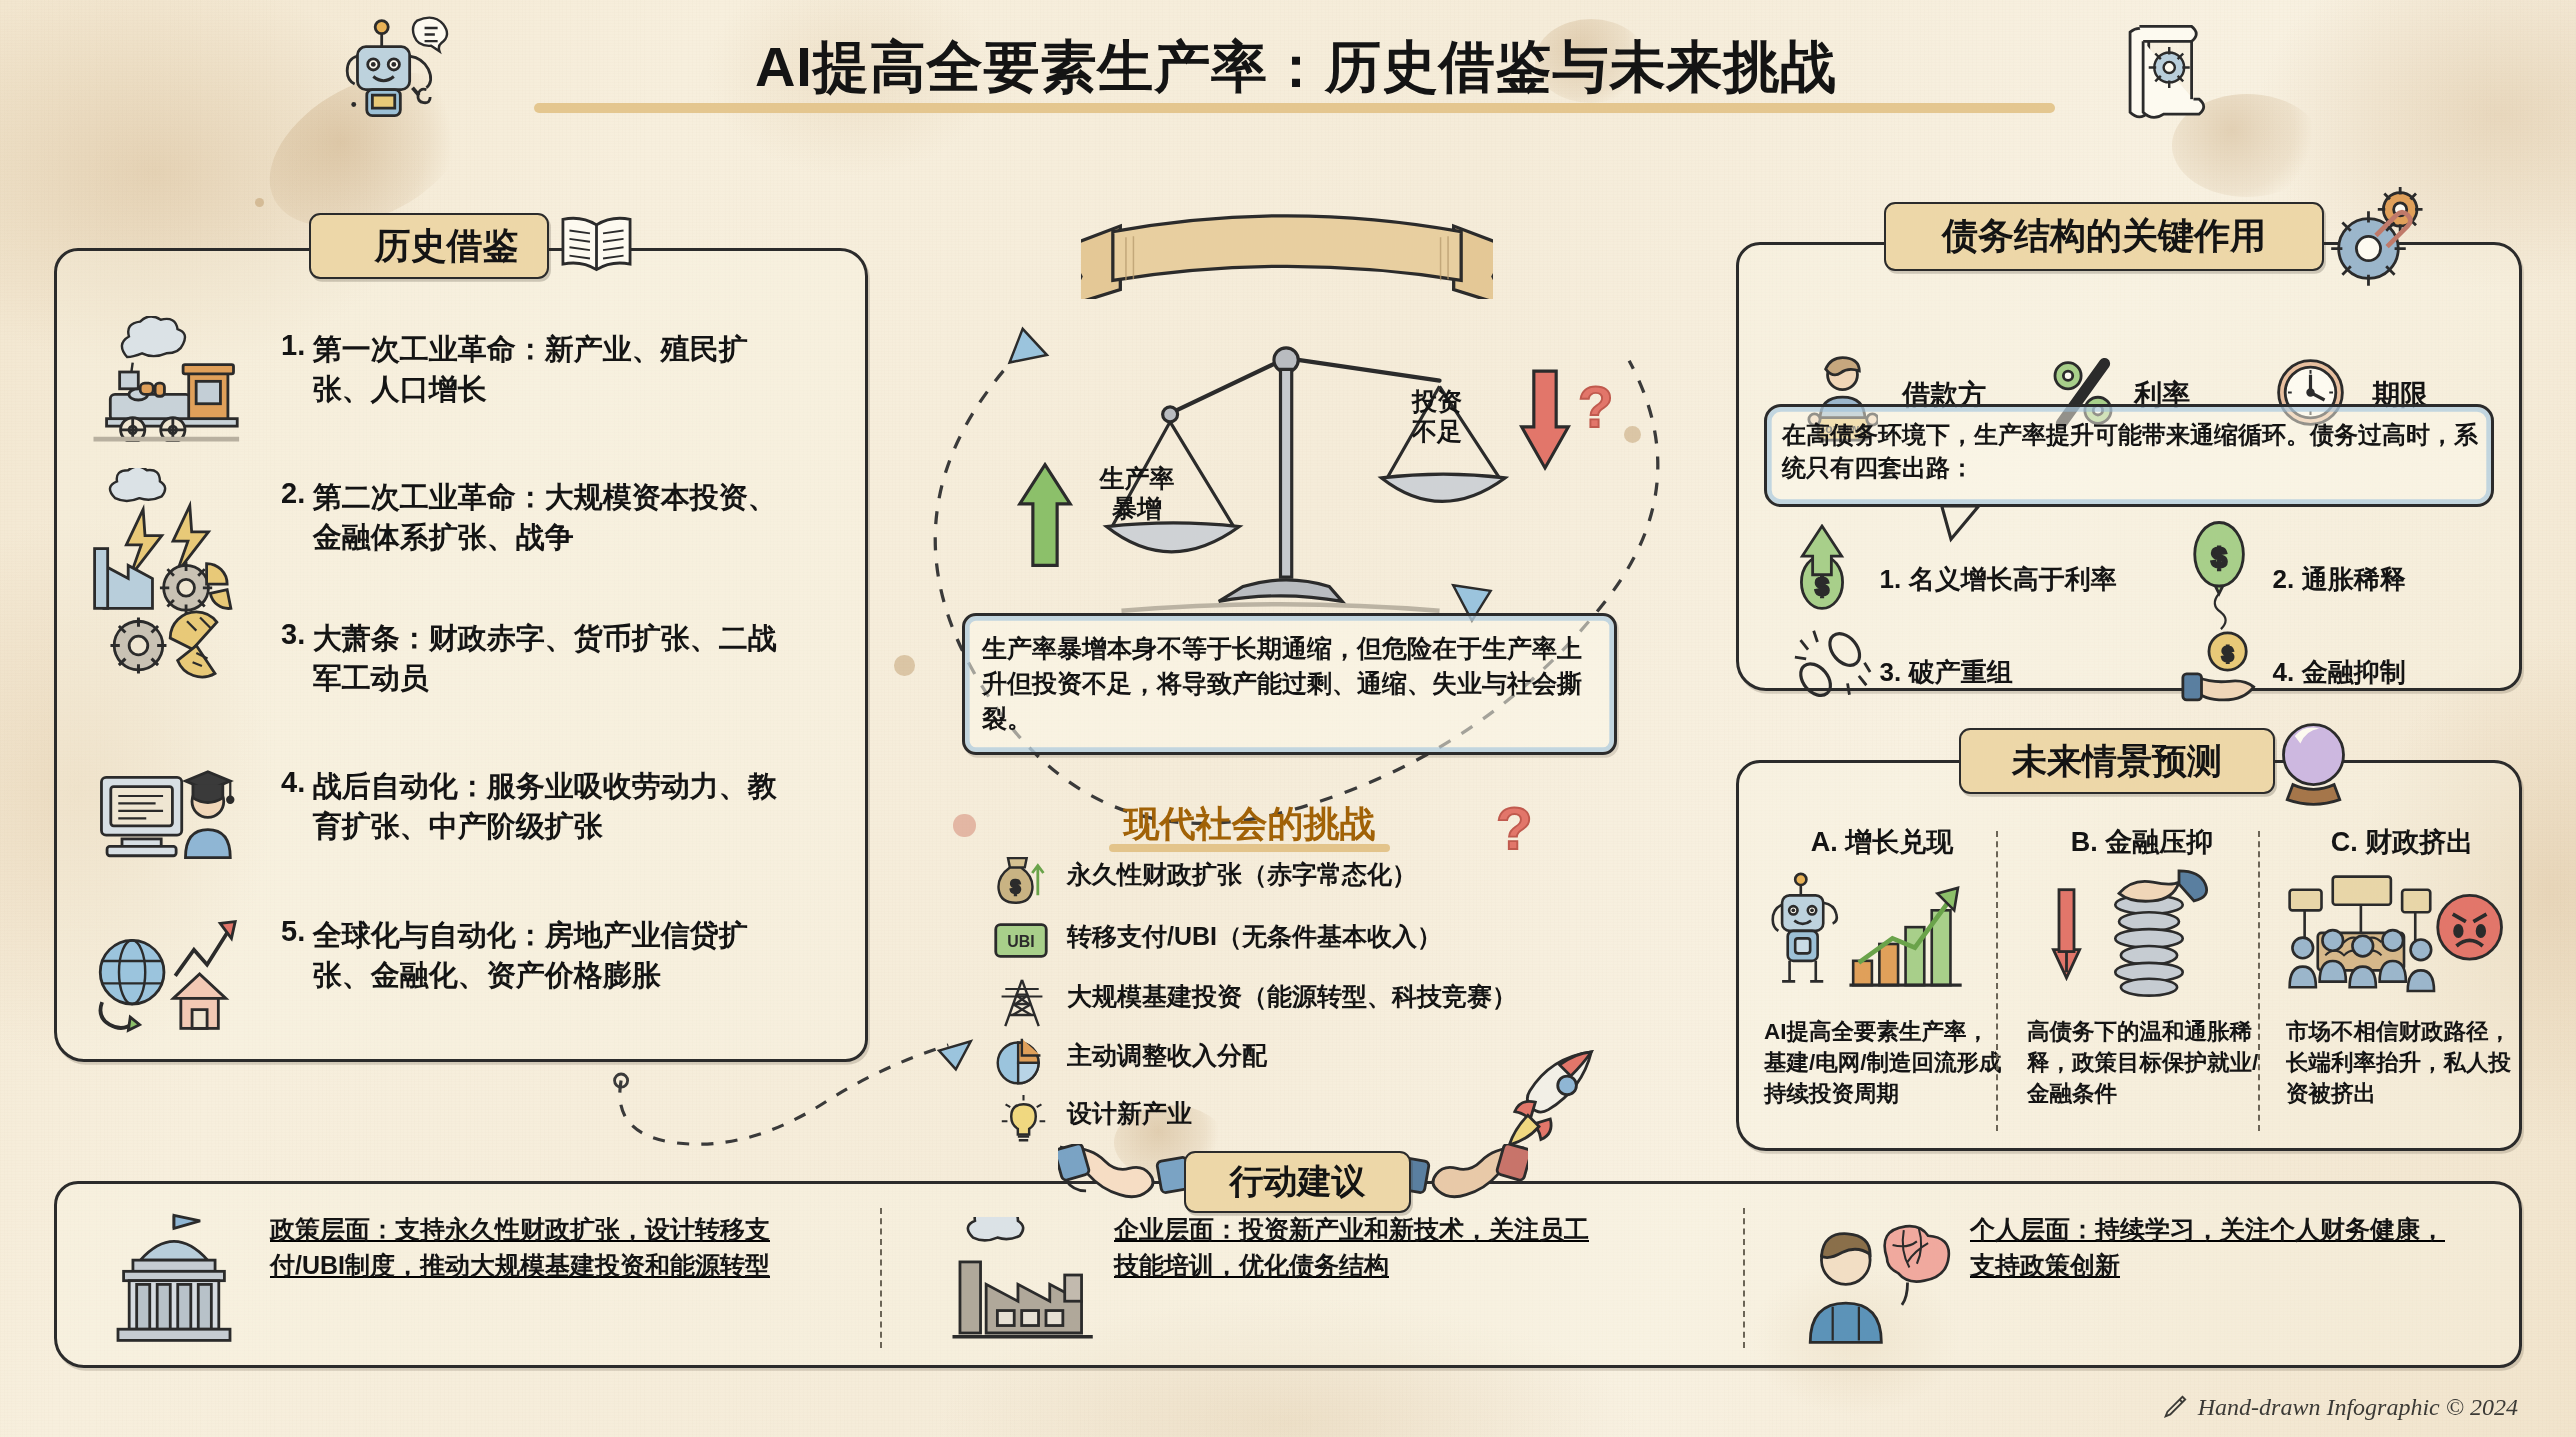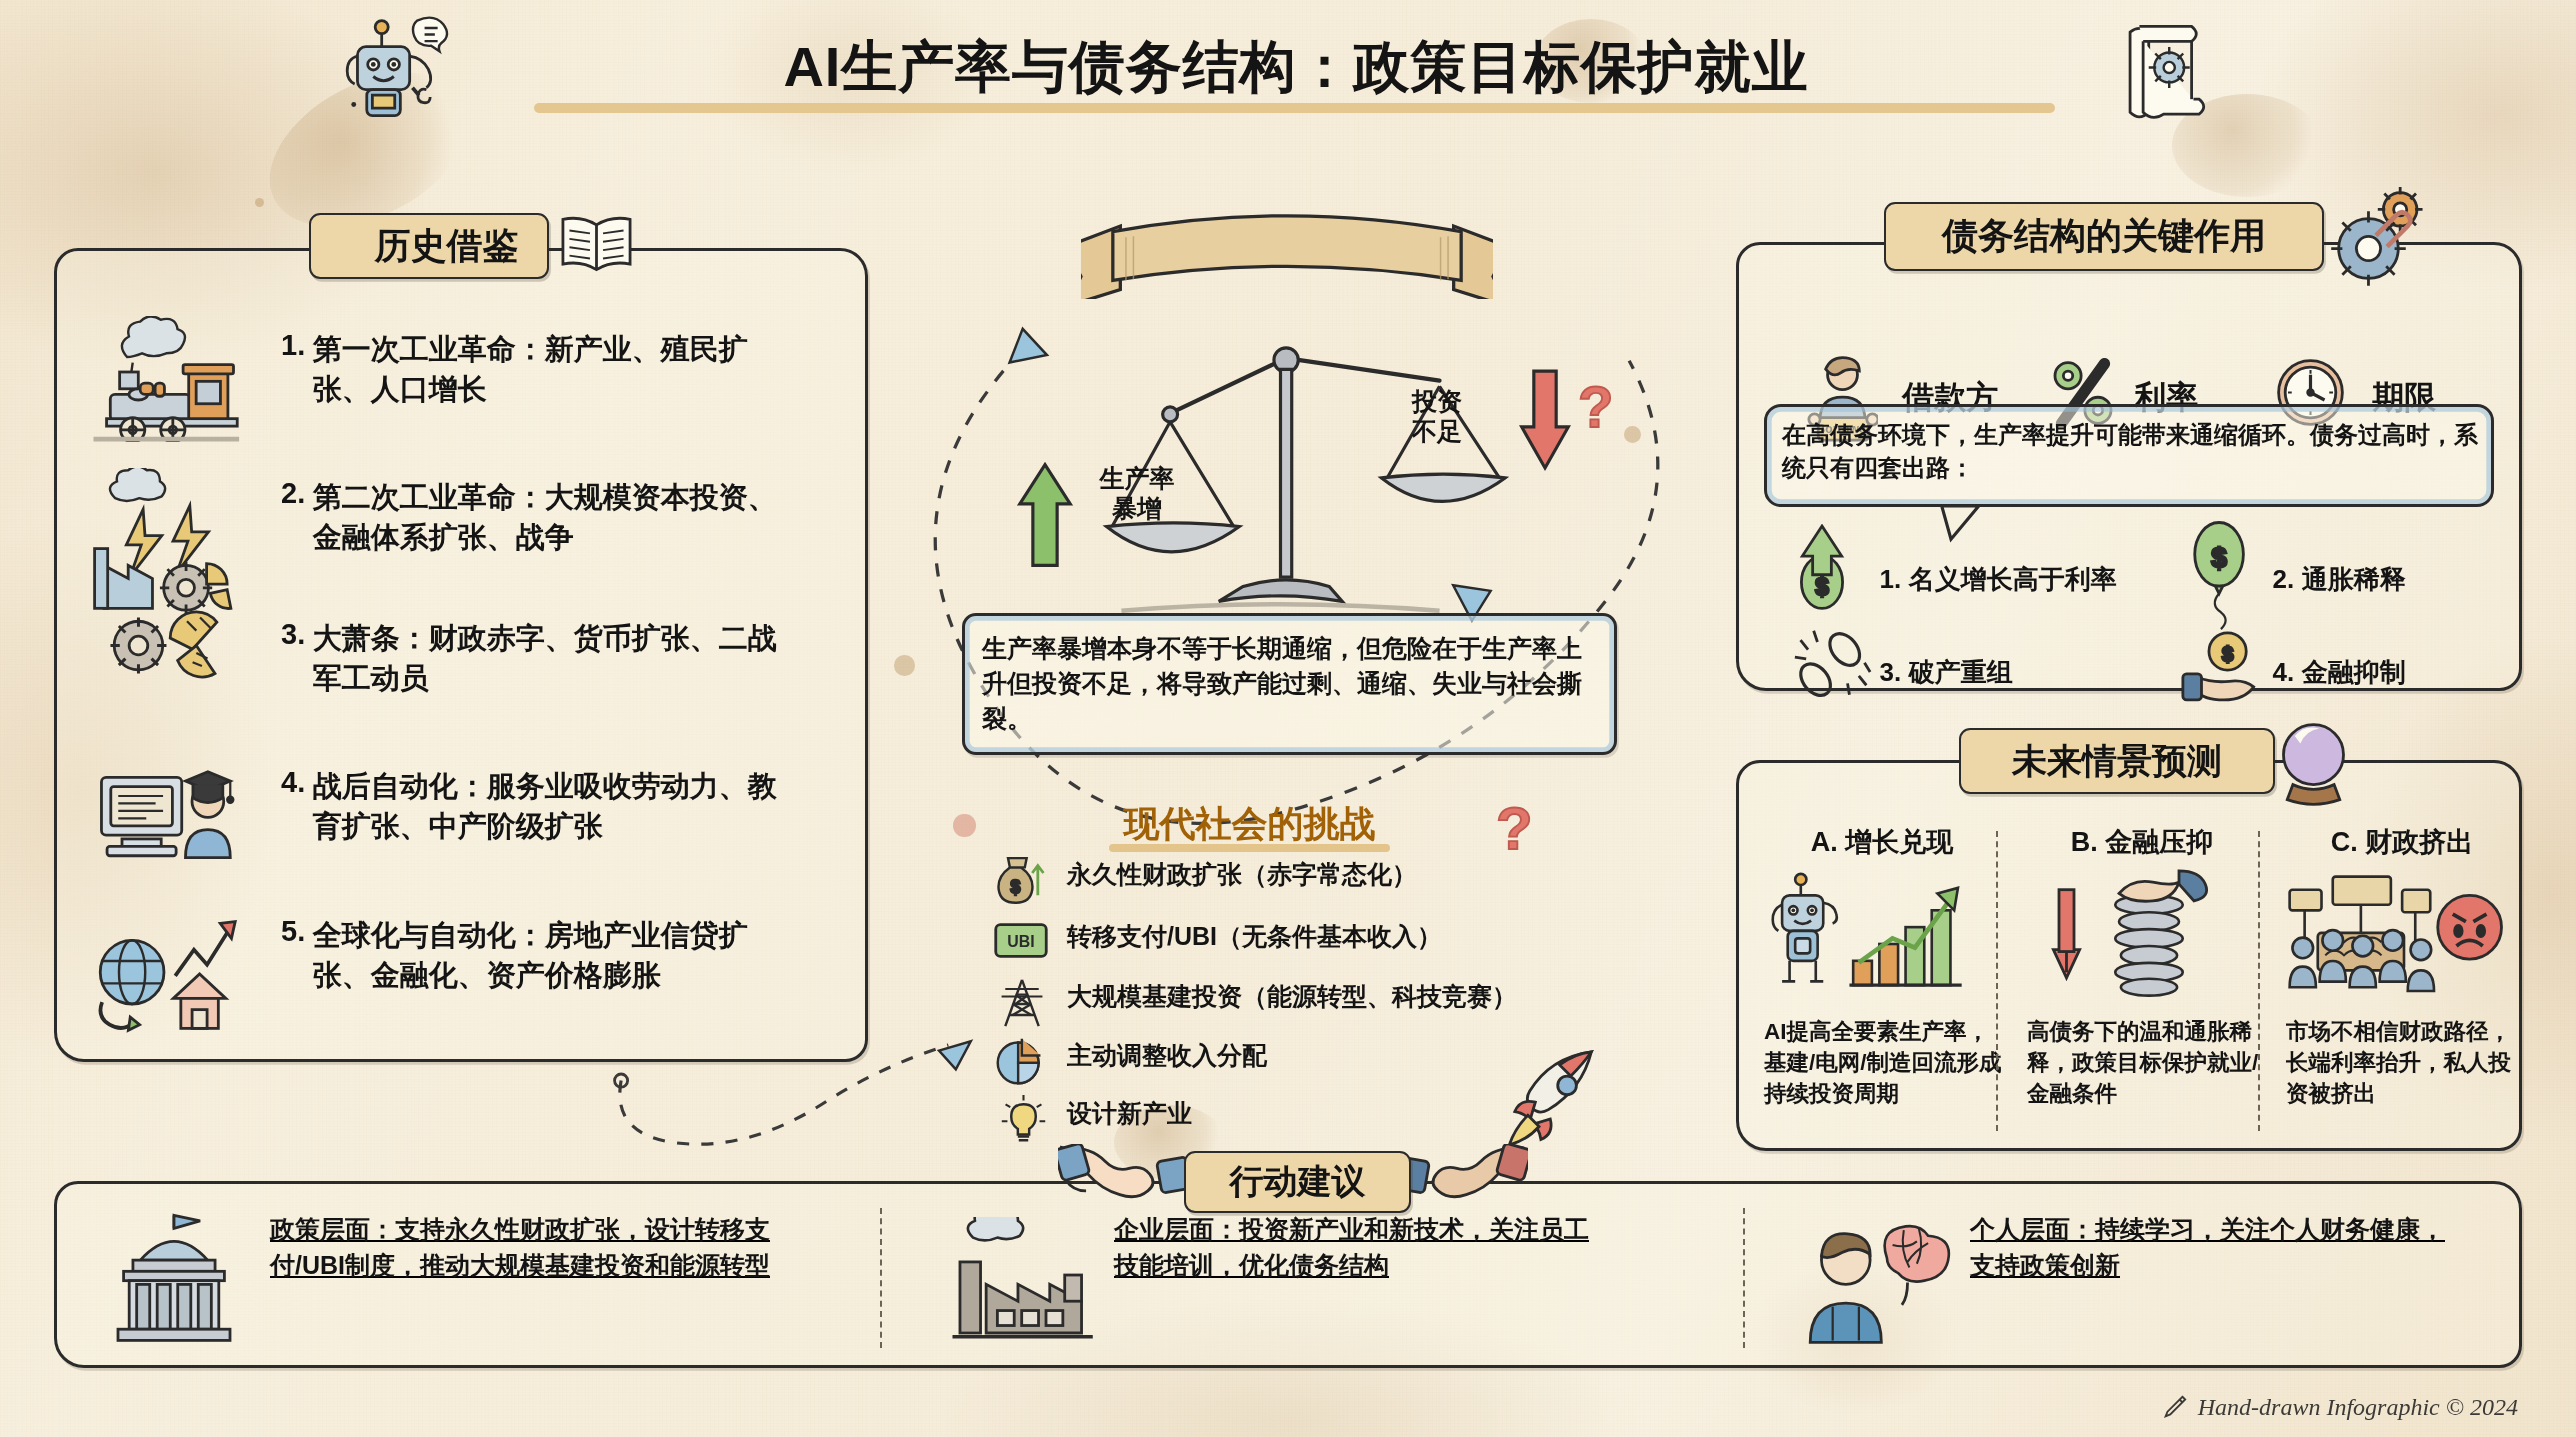--- a/index.html
+++ b/index.html
@@ -118,21 +118,21 @@
     position: absolute; left: 1109px; top: 844px; width: 281px; height: 8.4px;
     background: #e3c48b; border-radius: 4.7px;
   }
   .chal-row { position: absolute; display: flex; align-items: center; }
   .chal-text { font-size: 25px; font-weight: 700; color: #141414; white-space: nowrap; }
 
   
   #right-panel-1 { left: 1736px; top: 242px; width: 786px; height: 449px; }
   #right-panel-2 { left: 1736px; top: 760px; width: 786px; height: 391px; }
   .key-item { position: absolute; display: flex; align-items: center; }
-  .key-label { font-size: 32px; font-weight: 700; color: #141414; margin-left: 11.2px; }
+  .key-label { font-size: 28px; font-weight: 700; color: #141414; margin-left: 11.2px; }
   #debt-bubble {
     position: absolute; left: 1764px; top: 404px; width: 730px; height: 103px;
     border: 3.7px solid #2b2b2b; border-radius: 17px;
     background: rgba(252,247,234,.5);
     box-shadow: 0 0 0 4.7px rgba(150,190,220,.55) inset;
   }
   #debt-bubble-text {
     position: absolute; left: 15px; top: 11.2px; width: 700px;
     font-size: 24px; font-weight: 700; color: #141414; line-height: 1.38;
   }
@@ -201,21 +201,21 @@
         <path d="M88 80 q-8 -2 -9 6 q-1 7 6 8 q7 1 7 -6"></path>
         <path d="M80 86 l-7 -8" stroke-width="4"></path>
       </g>
       <g fill="none" stroke="#2b2b2b" stroke-width="2.6">
         <path d="M78 6 q18 -8 28 4 q9 12 -2 20 q-4 3 -2 9 l-9 -6 q-14 1 -18 -10 q-4 -11 3 -17 Z" fill="#fdfaf0"></path>
         <path d="M86 14 l14 0 M86 21 l11 0 M86 28 l14 0"></path>
       </g>
       <circle cx="10" cy="96" r="2.6" fill="#2b2b2b"></circle>
     </svg>
 
-    <div id="title">AI生产率与债务结构：政策目标保护就业</div>
+    <div id="title">AI提高全要素生产率：历史借鉴与未来挑战</div>
     <div id="title-underline"></div>
 
     <svg class="ic" style="left:2111px; top:5.6px;" width="109" height="110" viewBox="0 0 116 118">
       <g fill="#fdfaf0" stroke="#2b2b2b" stroke-width="3">
         <path d="M20 14 q10 -8 20 0 l0 86 q-10 10 -20 0 Z"></path>
         <path d="M30 8 L86 8 q10 8 0 16 L34 24"></path>
         <path d="M34 24 L34 100 q10 10 22 2 L94 102 q10 -8 0 -16 L88 86"></path>
         <path d="M86 24 L86 86"></path>
       </g>
       <g fill="none" stroke="#2b2b2b" stroke-width="2.6">

